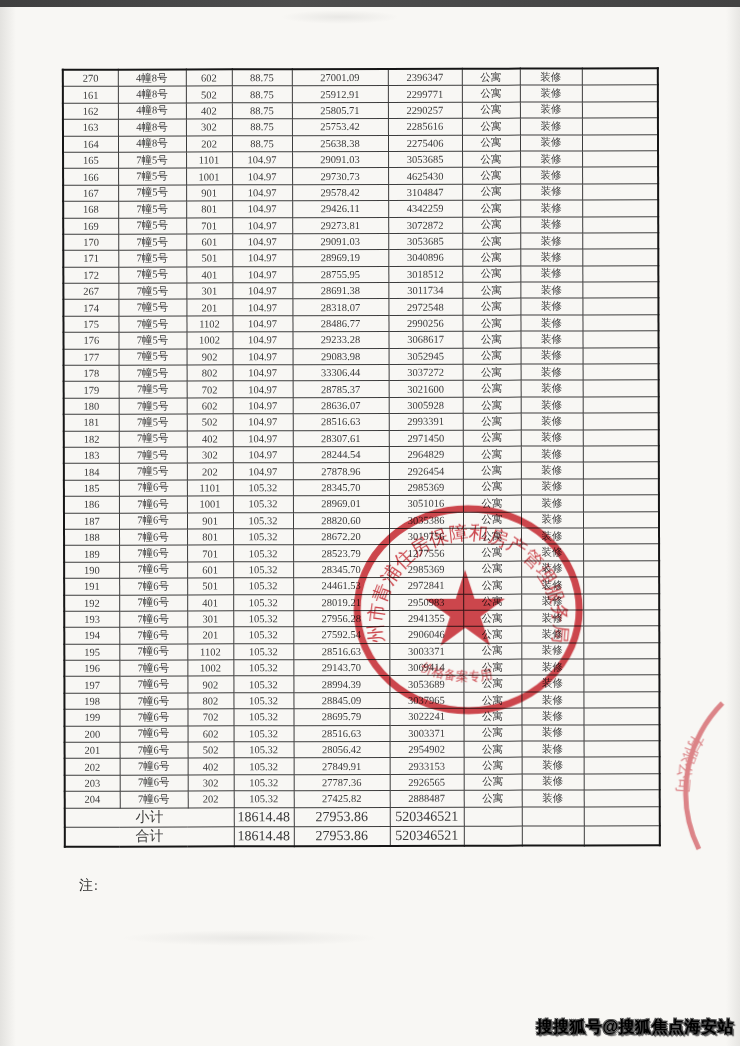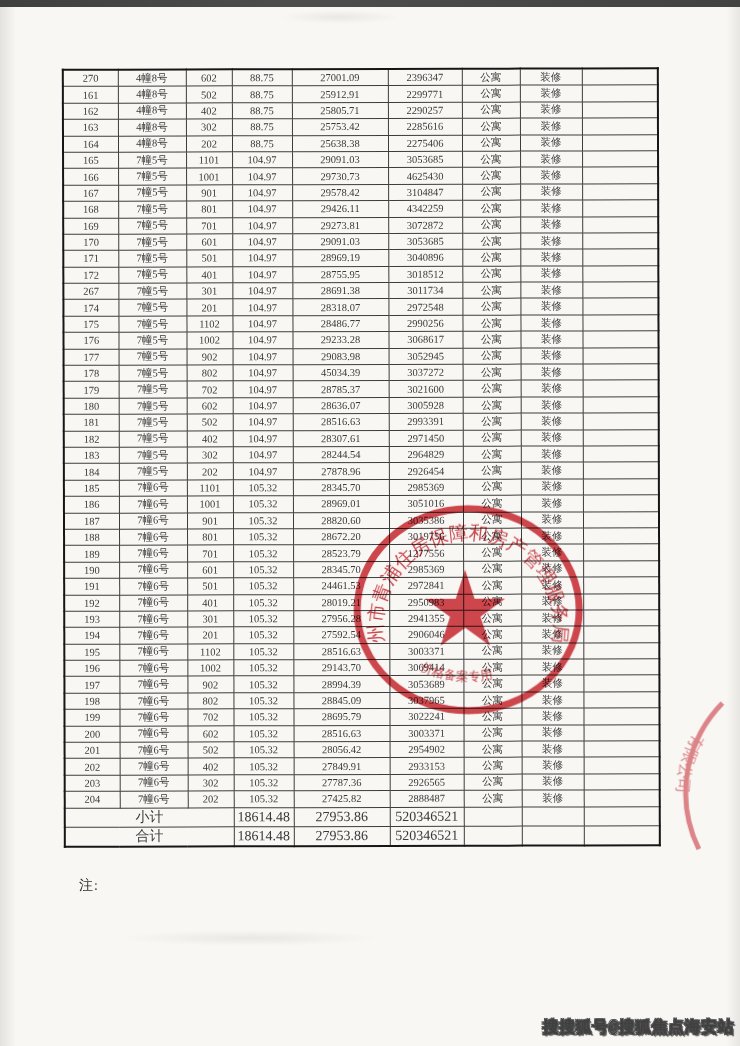--- a/index.html
+++ b/index.html
@@ -34,23 +34,23 @@
 
   
   .seal-wrap{position:absolute;left:348px;top:502px;width:240px;height:220px;
     mix-blend-mode:multiply;opacity:.85;filter:blur(.4px);}
   .edge-seal-wrap{position:absolute;left:636px;top:698px;width:104px;height:165px;
     mix-blend-mode:multiply;opacity:.55;filter:blur(.5px);}
 
   
   .watermark{
     position:absolute;right:6px;bottom:8px;
-    font-family:Liberation Mono, monospace;
+    font-family:Liberation Sans, sans-serif;
     font-size:16px;font-weight:bold;letter-spacing:.5px;
-    color:#404040;
+    color:#000000;
     text-shadow:1px 1px 0 #4a4a4a,-1px -1px 0 #5a5a5a,1px -1px 0 #555,-1px 1px 0 #555,2px 2px 1px rgba(60,60,60,.8);
     margin-top:8px;
   }
 </style>
 </head>
 <body>
 
 <div class="scan-tilt">
 
   <table class="price-table">
@@ -262,21 +262,21 @@
           <td>3052945</td>
           <td>公寓</td>
           <td>装修</td>
           <td></td>
         </tr>
         <tr>
           <td>178</td>
           <td>7幢5号</td>
           <td>802</td>
           <td>104.97</td>
-          <td>45034.39</td>
+          <td>33306.44</td>
           <td>3037272</td>
           <td>公寓</td>
           <td>装修</td>
           <td></td>
         </tr>
         <tr>
           <td>179</td>
           <td>7幢5号</td>
           <td>702</td>
           <td>104.97</td>

